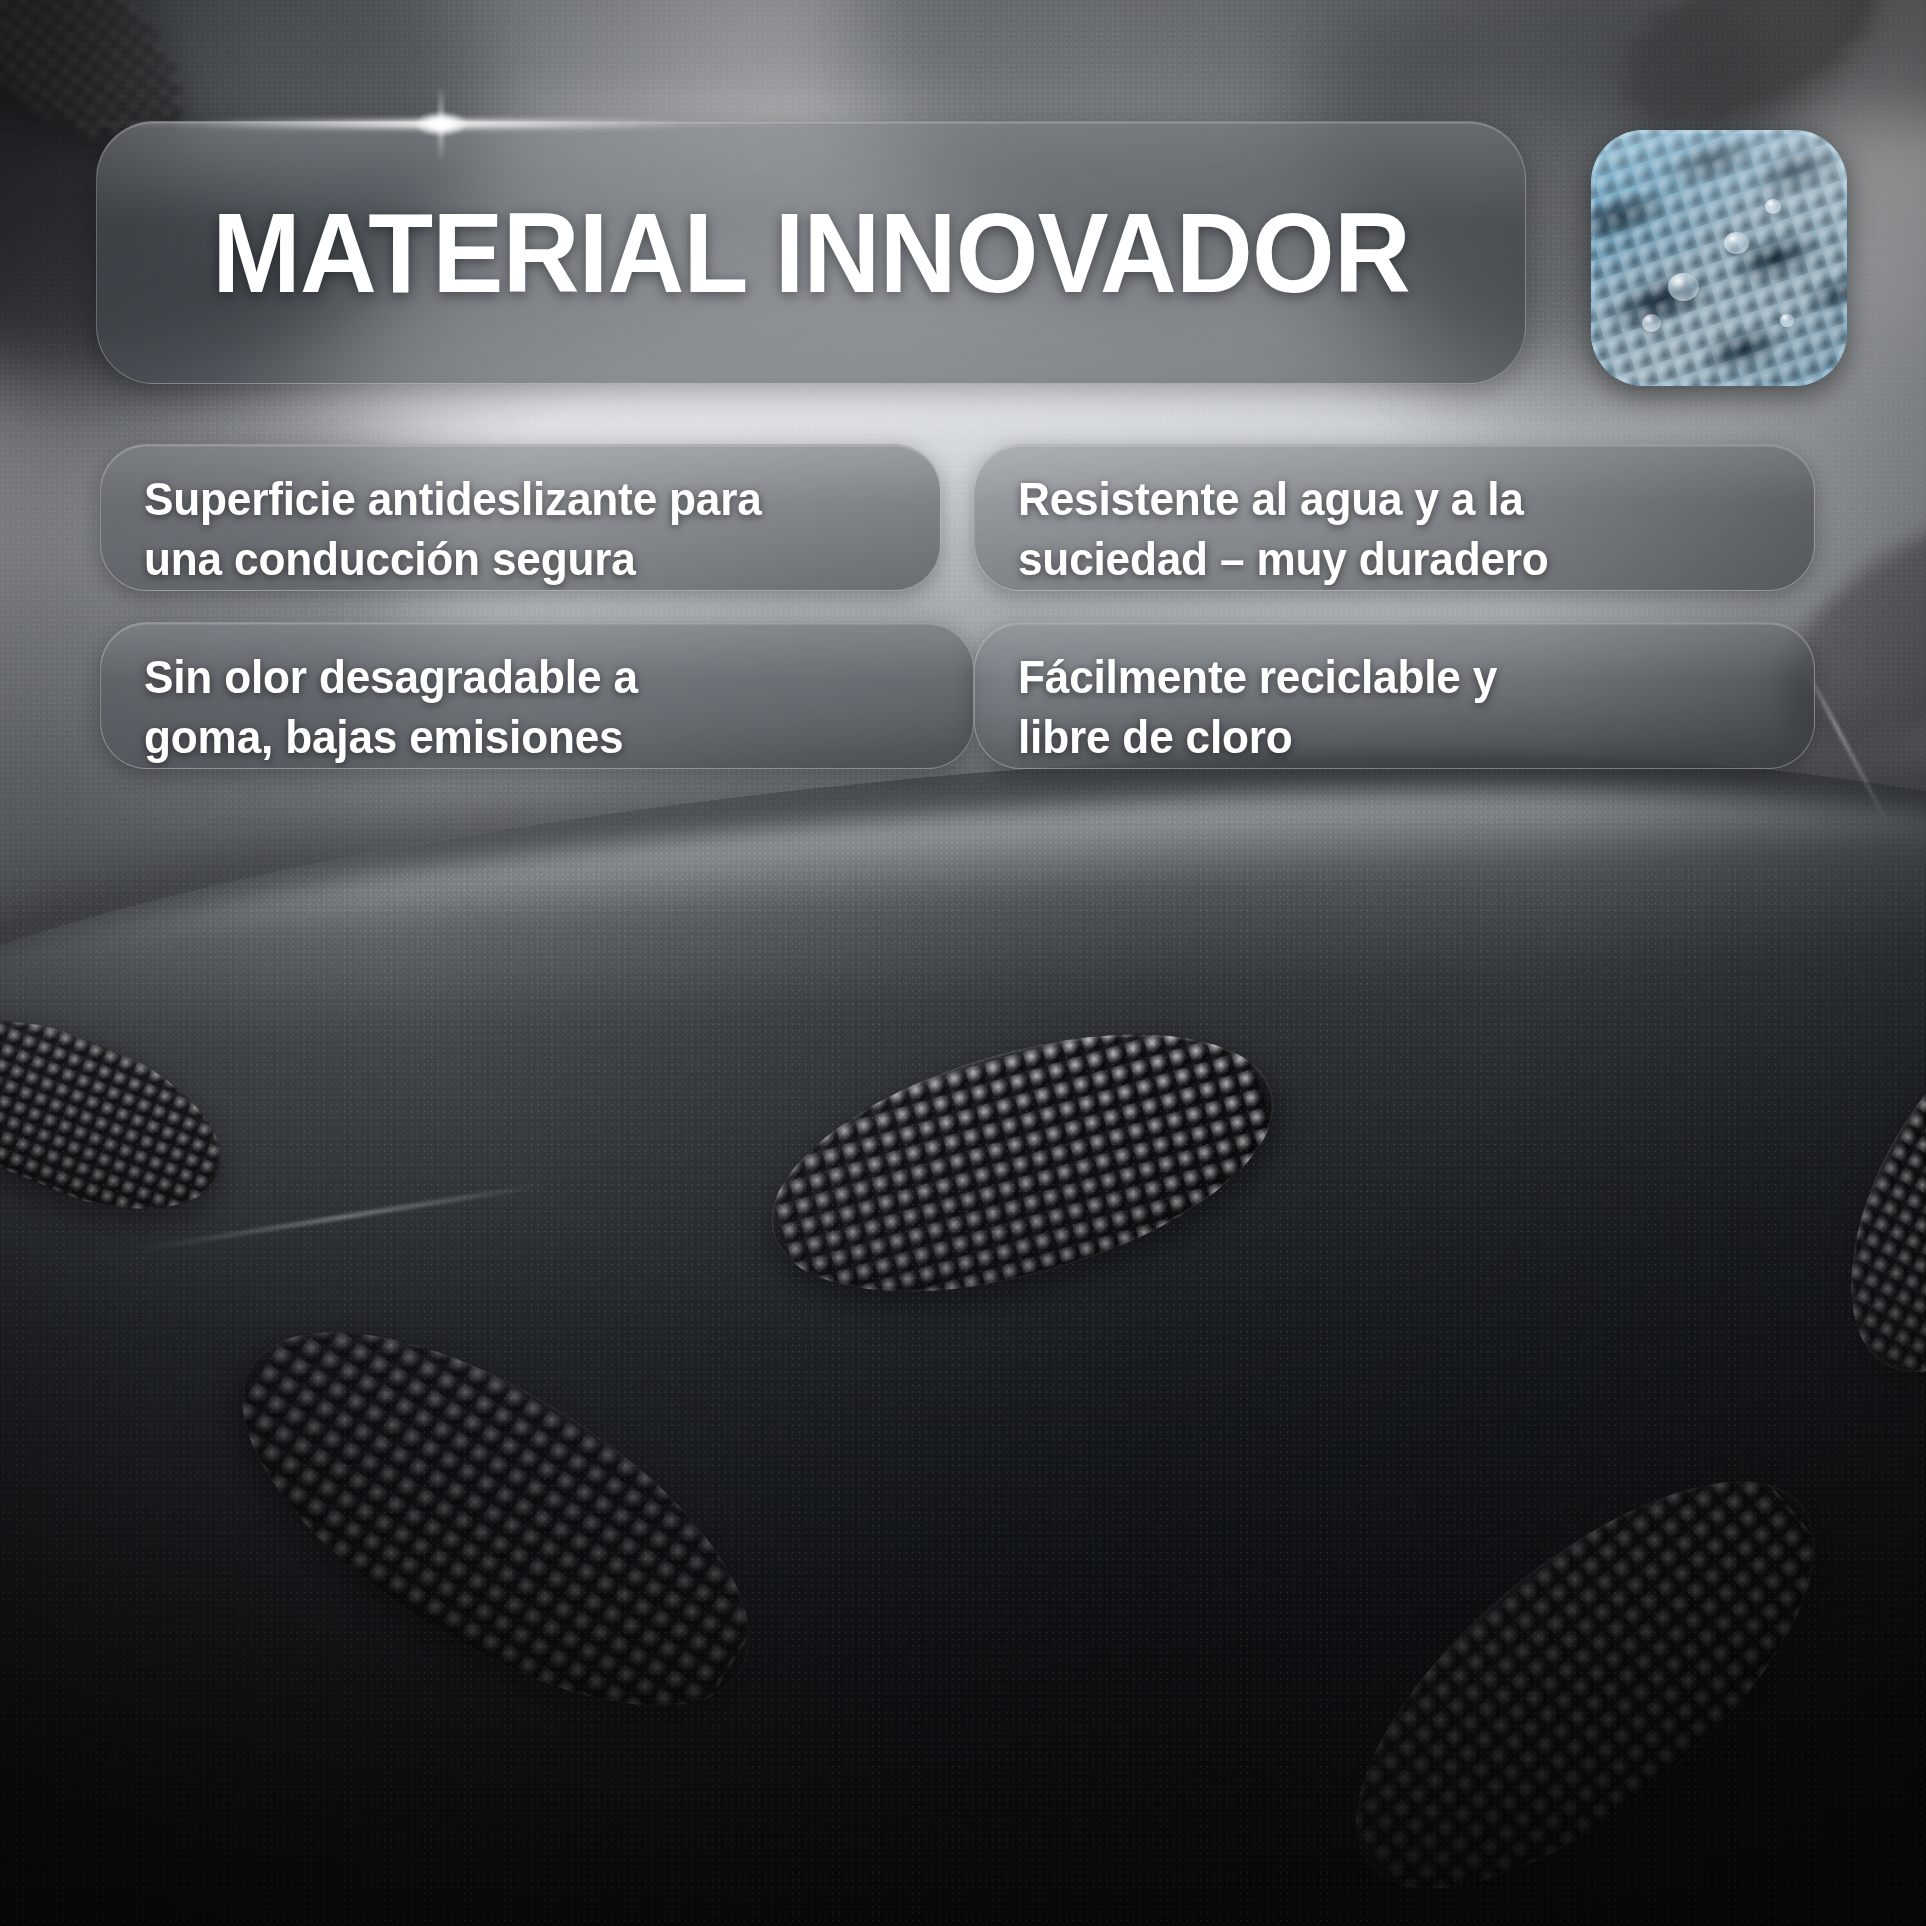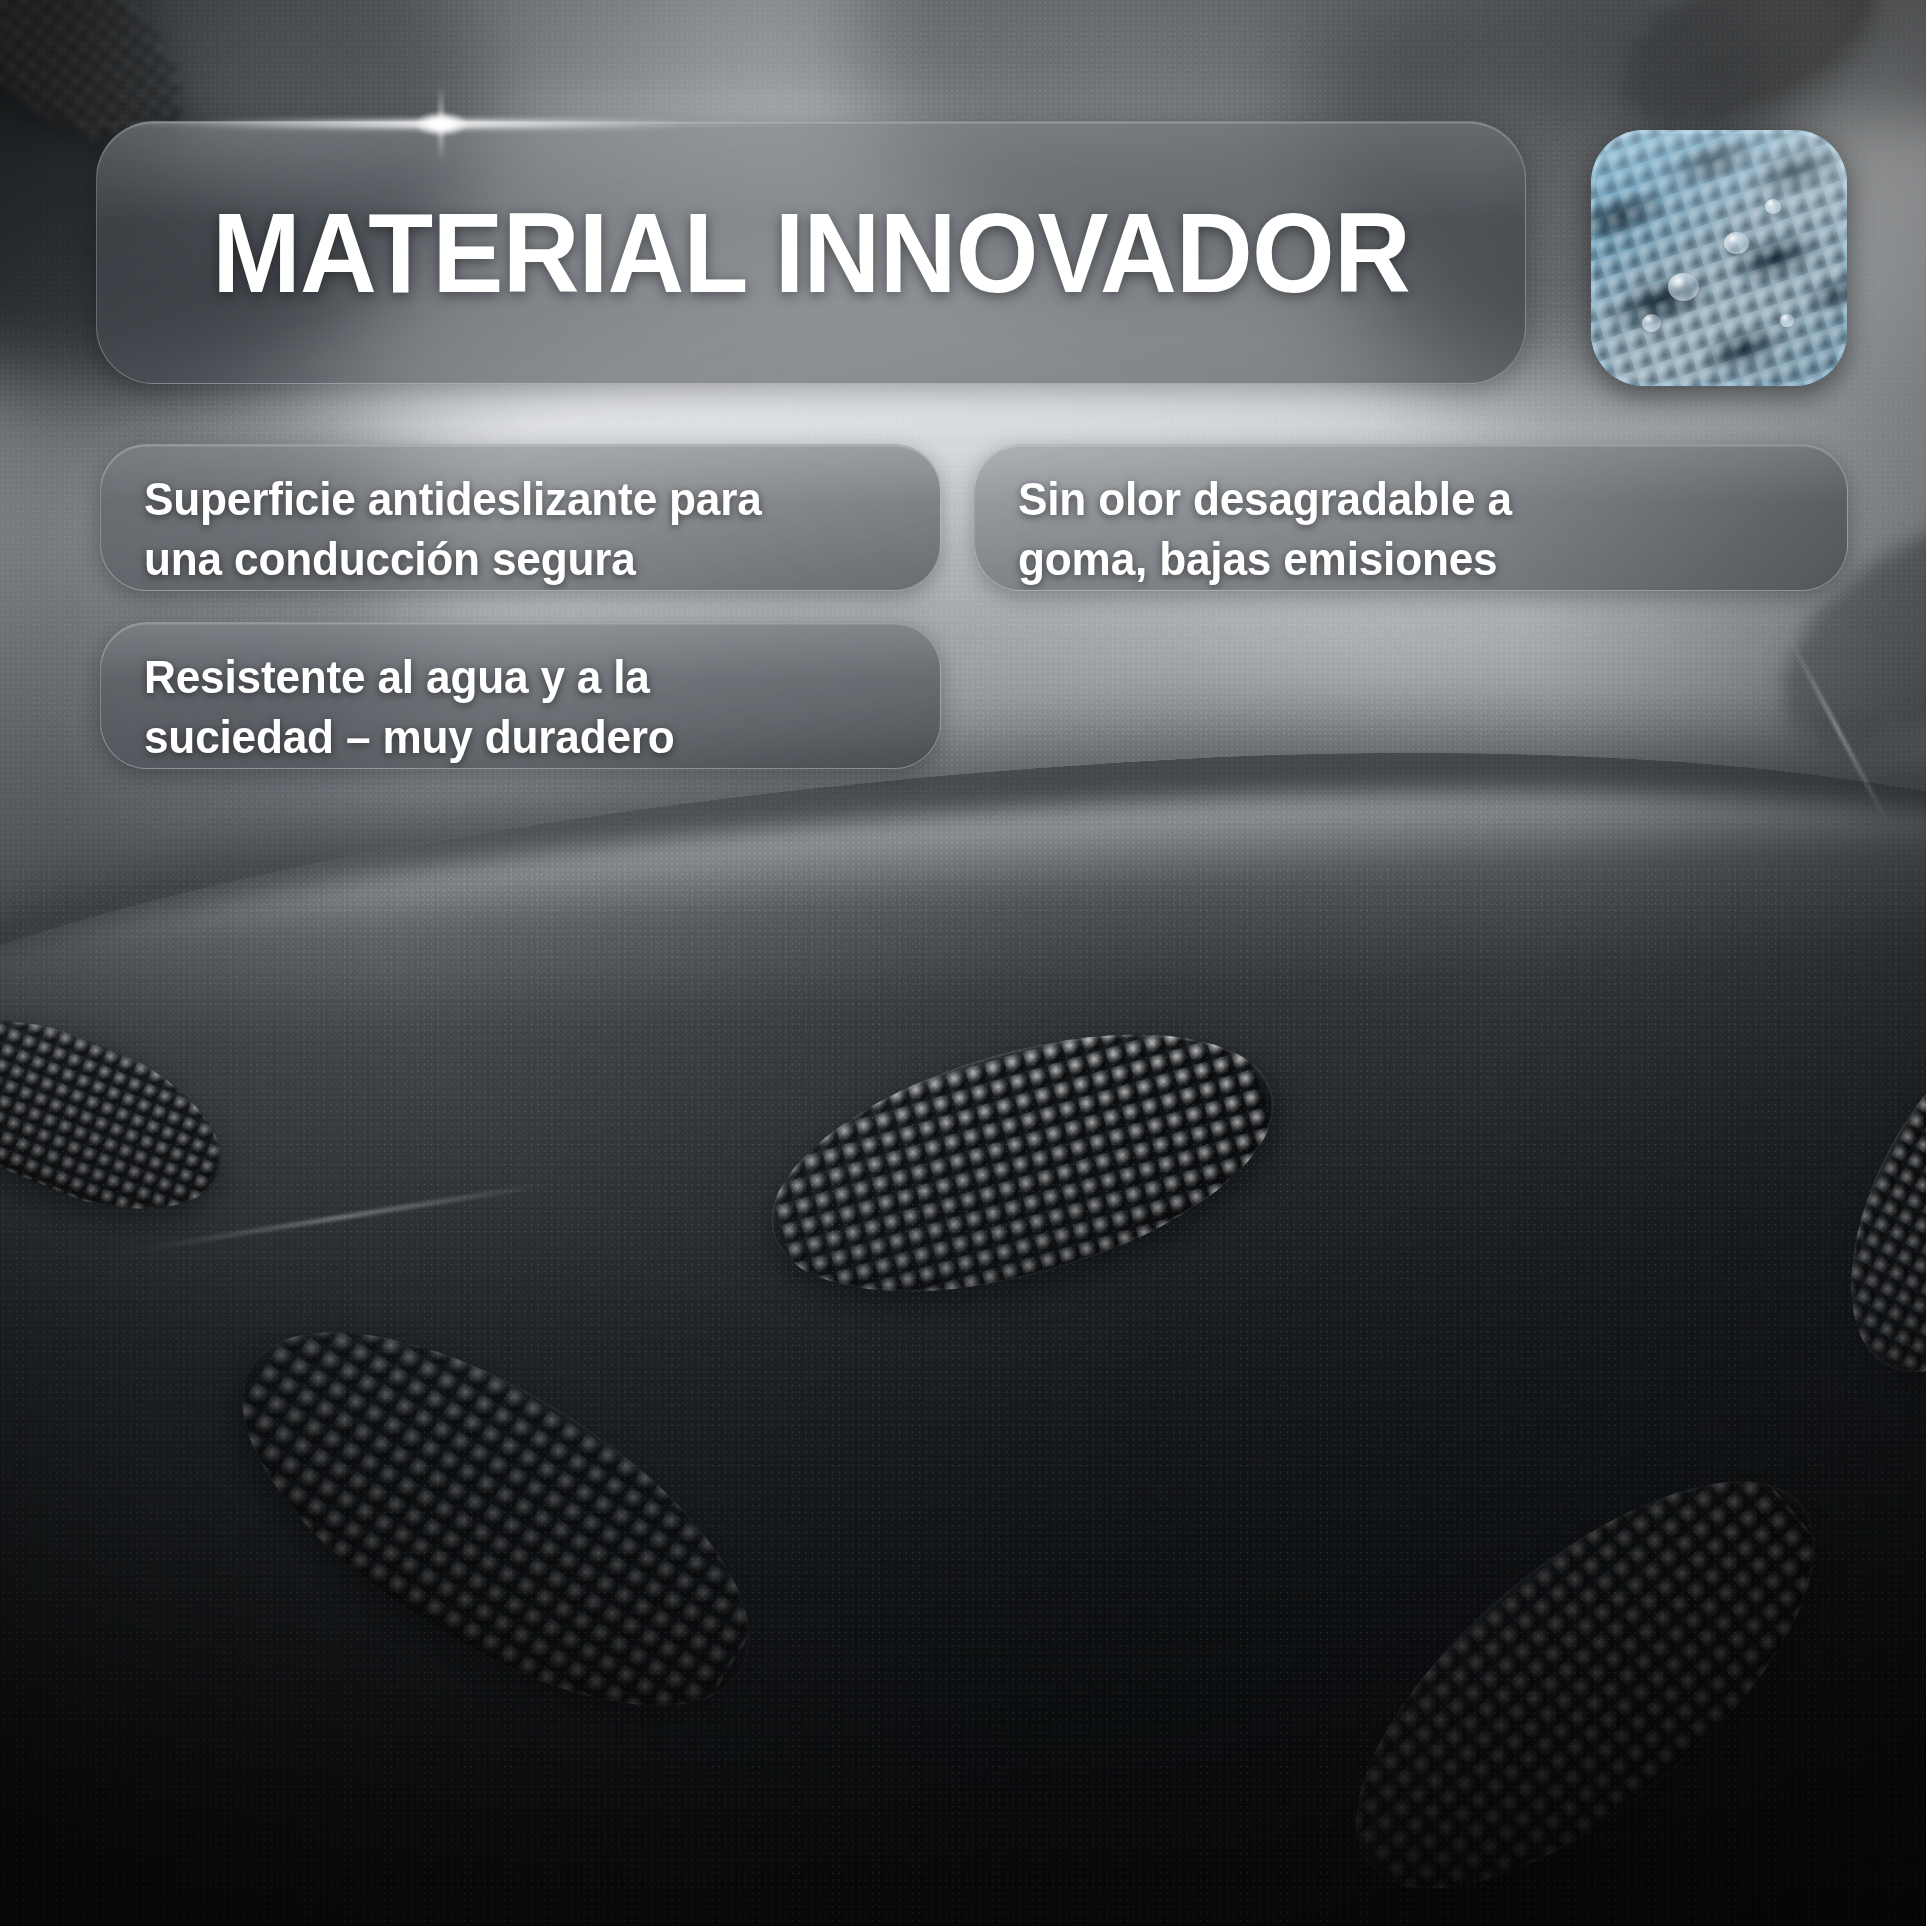--- a/index.html
+++ b/index.html
@@ -363,33 +363,39 @@
 
     <div class="cards">
 
       <div class="card-slot left">
         <div class="card">
           <div class="card-text">Superficie antideslizante para
 una conducción segura</div>
         </div>
       </div>
 
+      <div class="card-slot left">
+        <div class="card">
+          <div class="card-text">Resistente al agua y a la
+suciedad – muy duradero</div>
+        </div>
+      </div>
+
       <div class="card-slot right">
         <div class="card">
           <div class="card-text">Sin olor desagradable a
 goma, bajas emisiones</div>
         </div>
       </div>
 
+
       <div class="card-slot left">
         <div class="card">
-          <div class="card-text">Resistente al agua y a la
-suciedad – muy duradero</div>
+          <div class="card-text">Fácilmente reciclable y
+libre de cloro</div>
         </div>
       </div>
-
-
 
 
     </div>
   </div>
 </div>
 
 
 </body></html>

